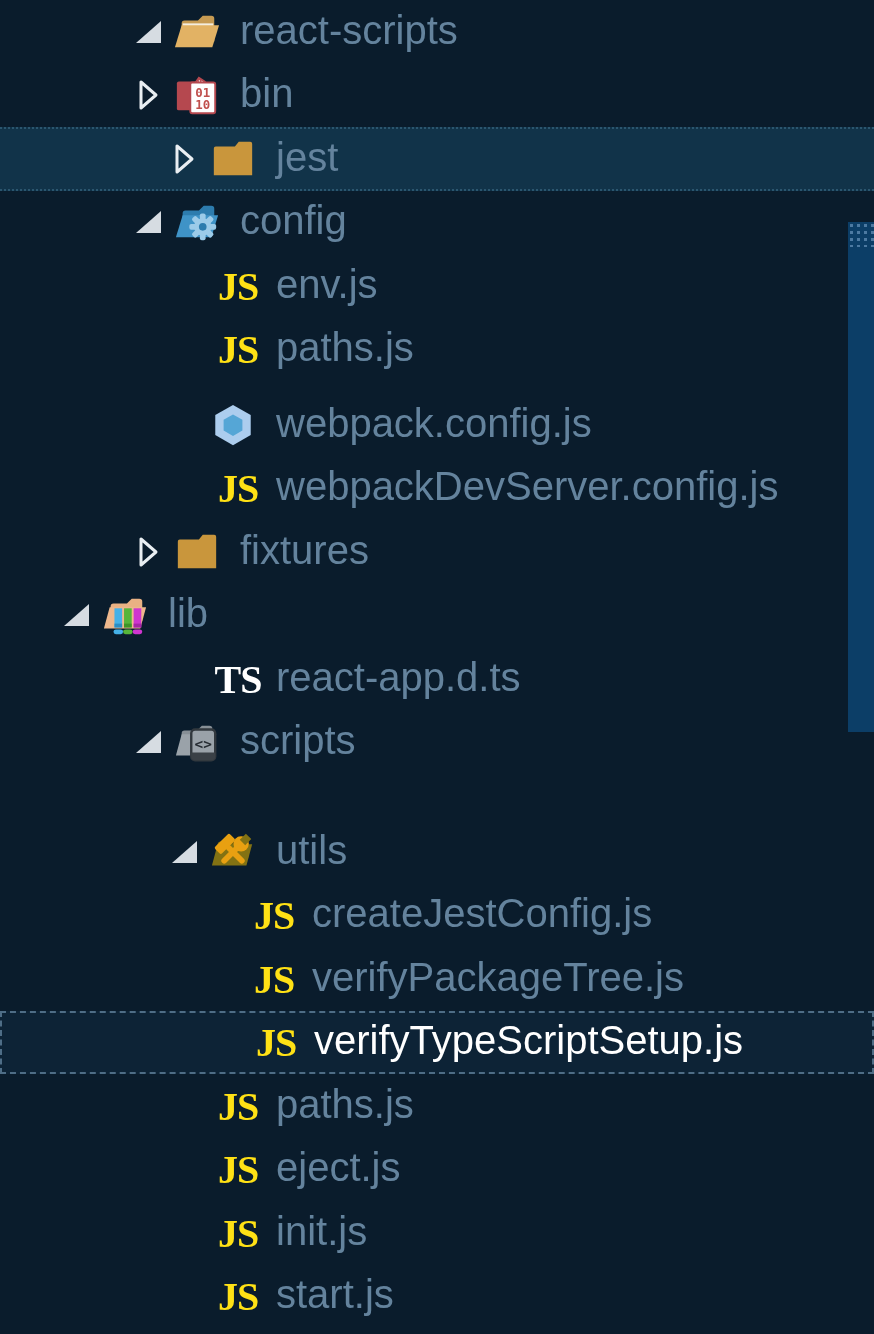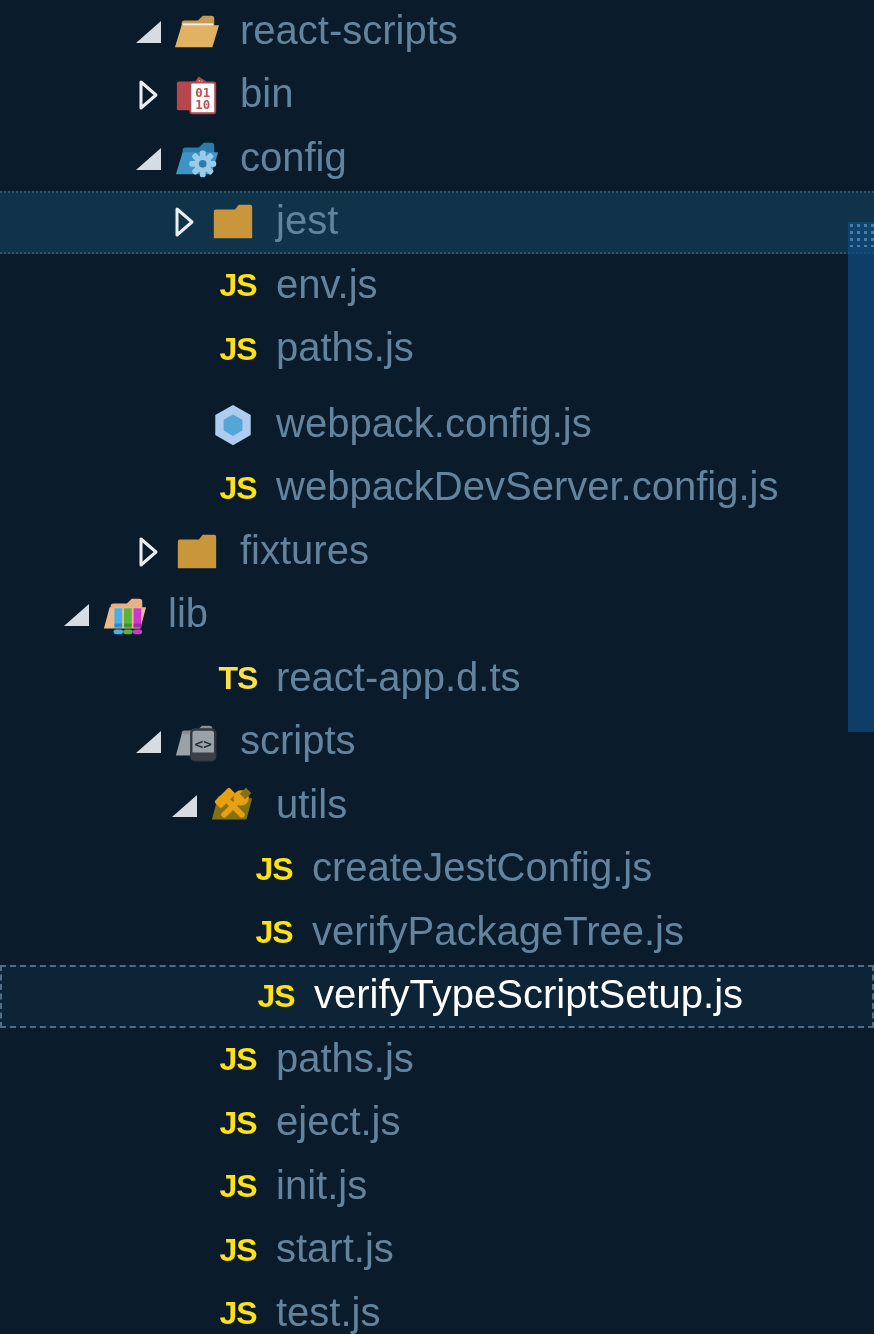--- a/index.html
+++ b/index.html
@@ -27,30 +27,30 @@
   }
   .arrow .tri{
     display:block; width:0; height:0;
     border-left:25px solid transparent;
     border-bottom:22px solid #d6dce2;
   }
   .arrow svg{display:block}
   .icon{
     width:46px; height:46px; flex:none;
     margin-right:20px;
-    display:flex; align-items:center; justify-content:center;
+    display:flex; justify-content:center;
   }
   .icon svg{display:block}
   .badge{
-    font-size:32px; font-weight:800; letter-spacing:-1px;
-    font-family:Liberation Sans, sans-serif;
+    font-size:40px; font-weight:800; letter-spacing:-1px;
+    font-family:Liberation Serif, serif;
     margin-left:10px;
   }
   .badge.js{color:#ffe115;}
-  .badge.ts{color:#fde047;}
+  .badge.ts{color:#ffffff;}
   .label{
     font-size:40px;
     color:#64839d;
     line-height:1;
     padding-bottom:4px;
   }
   .row.selected{
     background:#113349;
     border-top:2px dotted #2b566f;
     border-bottom:2px dotted #2b566f;
@@ -100,20 +100,33 @@
           <rect x="3" y="10" width="26" height="30" rx="2" fill="#b5484f"></rect>
           <path d="M21 13 l5 -7 6 4 -3 6 Z" fill="#ffffff" stroke="#b5484f" stroke-width="2"></path>
           <circle cx="26.5" cy="9.5" r="1.6" fill="none" stroke="#b5484f" stroke-width="1.5"></circle>
           <rect x="17" y="11" width="26" height="32" rx="2" fill="#ffffff" stroke="#b5484f" stroke-width="2"></rect>
           <text x="30" y="26" text-anchor="middle" font-size="13" font-weight="bold" fill="#c0504d" font-family="DejaVu Sans Mono, monospace">01</text>
           <text x="30" y="39" text-anchor="middle" font-size="13" font-weight="bold" fill="#c0504d" font-family="DejaVu Sans Mono, monospace">10</text>
         </svg>
       </span>
     <span class="label">bin</span>
   </div>
+    <div class="row selected" style="padding-left: 170px;">
+    <span class="arrow">
+        <svg width="22" height="32" viewBox="0 0 22 32">
+          <polygon points="4,3 4,29 19,16" fill="none" stroke="#e9eef2" stroke-width="3" stroke-linejoin="round"></polygon>
+        </svg>
+      </span>
+    <span class="icon">
+        <svg viewBox="0 0 48 48" width="46" height="46">
+          <path d="M4 41 V13 a2 2 0 0 1 2 -2 h20 l4 -5 h12 a2 2 0 0 1 2 2 v33 Z" fill="#c9963c"></path>
+        </svg>
+      </span>
+    <span class="label">jest</span>
+  </div>
     <div class="row" style="padding-left: 134px;">
     <span class="arrow">
         <i class="tri"></i>
       </span>
     <span class="icon">
         <svg viewBox="0 0 48 48" width="46" height="46">
           <path d="M42 32 V10 a3 3 0 0 0 -3 -3 h-8 l-5 5 H12 a3 3 0 0 0 -3 3 v17 Z" fill="#2d7cae"></path>
           <path d="M2 40 L9 17 h37 L39 40 Z" fill="#3f93c7"></path>
           <g transform="translate(30,29)" fill="#9ccbe9">
             <g>
@@ -139,33 +152,20 @@
             </g>
             <g transform="rotate(315)">
               <rect x="-3" y="-14" width="6" height="8" rx="2"></rect>
             </g>
             <circle r="9"></circle>
             <circle r="4" fill="#2d7cae"></circle>
           </g>
         </svg>
       </span>
     <span class="label">config</span>
-  </div>
-    <div class="row selected" style="padding-left: 170px;">
-    <span class="arrow">
-        <svg width="22" height="32" viewBox="0 0 22 32">
-          <polygon points="4,3 4,29 19,16" fill="none" stroke="#e9eef2" stroke-width="3" stroke-linejoin="round"></polygon>
-        </svg>
-      </span>
-    <span class="icon">
-        <svg viewBox="0 0 48 48" width="46" height="46">
-          <path d="M4 41 V13 a2 2 0 0 1 2 -2 h20 l4 -5 h12 a2 2 0 0 1 2 2 v33 Z" fill="#c9963c"></path>
-        </svg>
-      </span>
-    <span class="label">jest</span>
   </div>
     <div class="row" style="padding-left: 170px;">
     <span class="arrow"></span>
     <span class="icon">
         <span class="badge js">JS</span>
       </span>
     <span class="label">env.js</span>
   </div>
     <div class="row" style="padding-left: 170px;">
     <span class="arrow"></span>
@@ -240,21 +240,21 @@
         <svg viewBox="0 0 48 48" width="46" height="46">
           <path d="M40 30 V10 a3 3 0 0 0 -3 -3 h-8 l-5 5 H11 a3 3 0 0 0 -3 3 v15 Z" fill="#878f96"></path>
           <path d="M2 38 L8 16 h36 L38 38 Z" fill="#9aa2a9"></path>
           <rect x="18" y="11" width="25" height="32" rx="4" fill="#9aa2a9" stroke="#32383e" stroke-width="2.5"></rect>
           <path d="M18 35 h25 v4 a4 4 0 0 1 -4 4 h-17 a4 4 0 0 1 -4 -4 Z" fill="#3a4046"></path>
           <text x="30.5" y="31" text-anchor="middle" font-size="15" font-weight="bold" fill="#272d33" font-family="DejaVu Sans Mono, monospace">&lt;&gt;</text>
         </svg>
       </span>
     <span class="label">scripts</span>
   </div>
-    <div class="row" style="padding-left: 170px;">
+    <div class="row" style="padding-left: 170px; margin-top: 46px;">
     <span class="arrow">
         <i class="tri"></i>
       </span>
     <span class="icon">
         <svg viewBox="0 0 48 48" width="46" height="46">
           <path d="M40 30 V11 a3 3 0 0 0 -3 -3 h-8 l-5 5 H11 a3 3 0 0 0 -3 3 v14 Z" fill="#6e5f0e"></path>
           <path d="M2 38 L8 16 h36 L38 38 Z" fill="#837213"></path>
           <g transform="rotate(45 24 24)" fill="#e8a011">
             <rect x="21" y="14" width="6" height="26" rx="3"></rect>
             <circle cx="24" cy="12" r="8"></circle>

